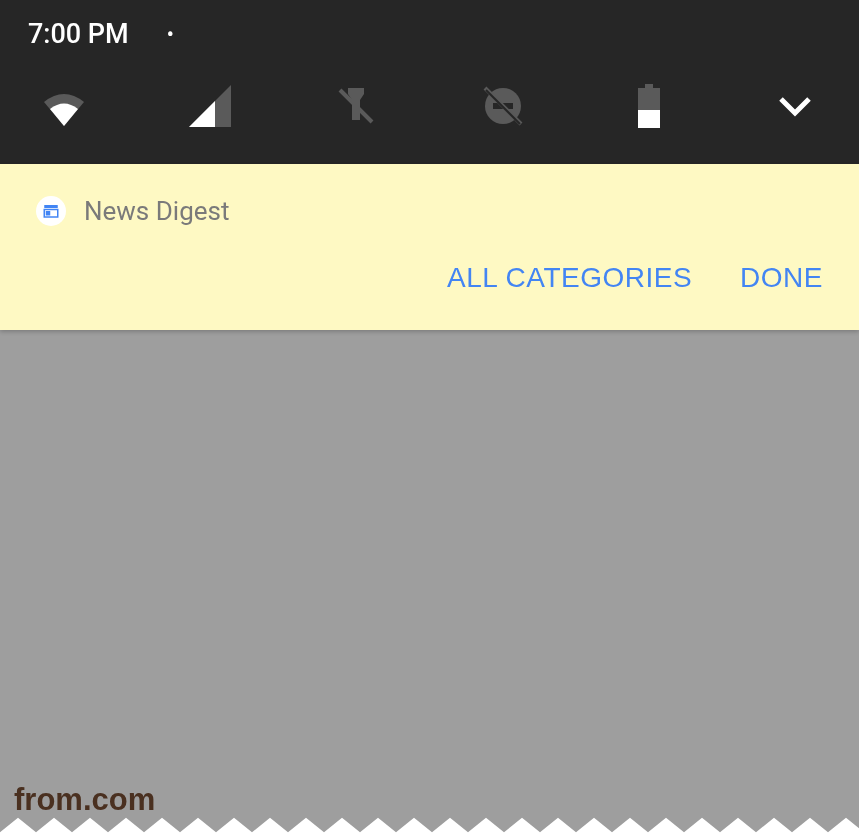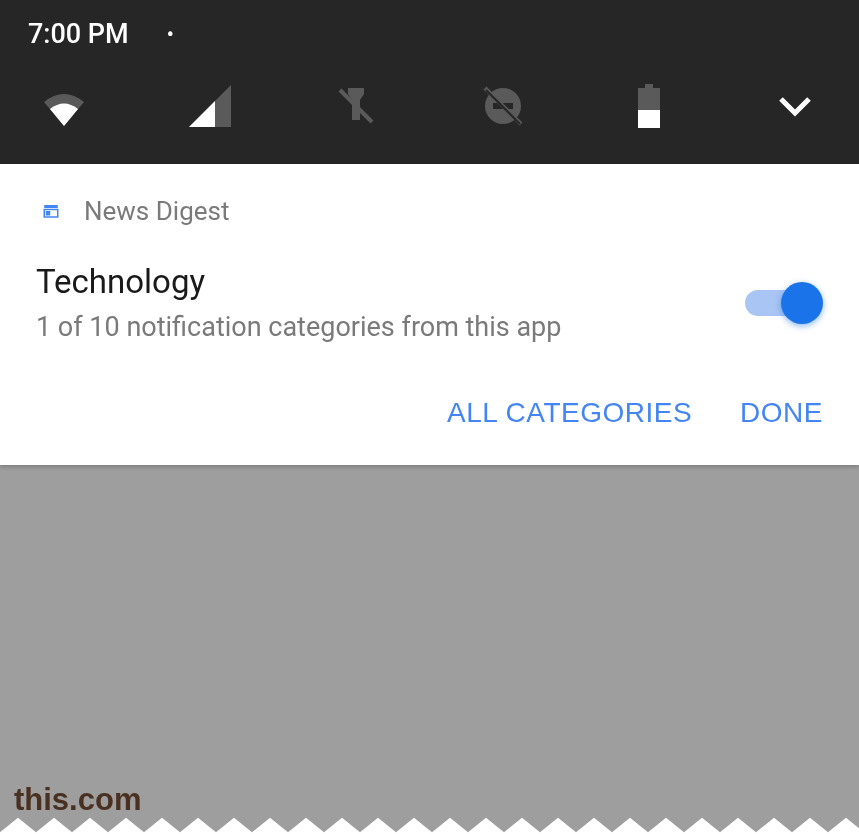--- a/index.html
+++ b/index.html
@@ -47,21 +47,21 @@
     
     .qs-icon {
       width: 68px;
       height: 68px;
       display: flex;
       align-items: center;
       justify-content: center;
     }
     
     .notification-card {
-      background: #ffffff;
+      background: #fef9c3;
       margin: 0;
       padding: 32px 36px 36px 36px;
       box-shadow: 0 2px 4px rgba(0,0,0,0.2);
     }
     
     .notif-header {
       display: flex;
       align-items: center;
       margin-bottom: 36px;
     }
@@ -228,34 +228,24 @@
     <div class="app-icon">
       <svg viewBox="0 0 24 24">
         <rect x="3" y="4" width="18" height="4" fill="#4285f4"></rect>
         <rect x="3" y="10" width="18" height="10" fill="none" stroke="#4285f4" stroke-width="2"></rect>
         <rect x="5" y="12" width="6" height="6" fill="#4285f4"></rect>
       </svg>
     </div>
     <span class="app-name">News Digest</span>
   </div>
 
-  <div class="notif-body">
-    <div class="notif-text">
-      <div class="notif-title">Technology</div>
-      <div class="notif-subtitle">1 of 10 notification categories from this app</div>
-    </div>
-    <div class="toggle">
-      <div class="toggle-track"></div>
-      <div class="toggle-thumb"></div>
-    </div>
-  </div>
 
   <div class="notif-actions">
     <button class="action-btn">ALL CATEGORIES</button>
     <button class="action-btn">DONE</button>
   </div>
 </div>
 
-<div class="watermark">this.com</div>
+<div class="watermark">from.com</div>
 
 <svg class="zigzag-white" width="859" height="22" viewBox="0 0 859 22" preserveAspectRatio="none">
   <path d="M0,22 L0,20 L18,2 L36,20 L54,2 L72,20 L90,2 L108,20 L126,2 L144,20 L162,2 L180,20 L198,2 L216,20 L234,2 L252,20 L270,2 L288,20 L306,2 L324,20 L342,2 L360,20 L378,2 L396,20 L414,2 L432,20 L450,2 L468,20 L486,2 L504,20 L522,2 L540,20 L558,2 L576,20 L594,2 L612,20 L630,2 L648,20 L666,2 L684,20 L702,2 L720,20 L738,2 L756,20 L774,2 L792,20 L810,2 L828,20 L846,2 L859,15 L859,22 Z" fill="#ffffff"></path>
 </svg>
 
 </body></html>

